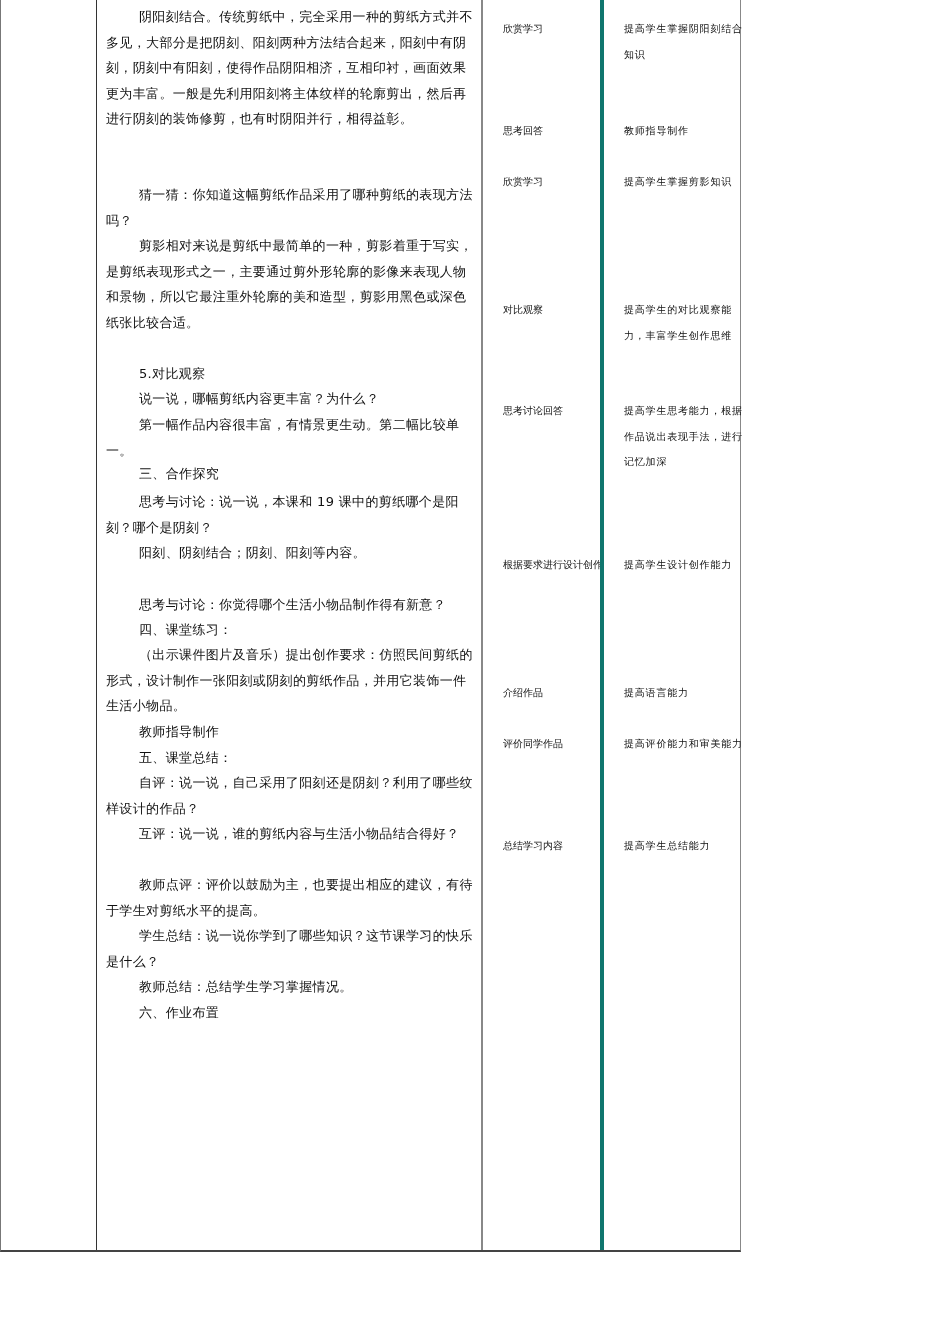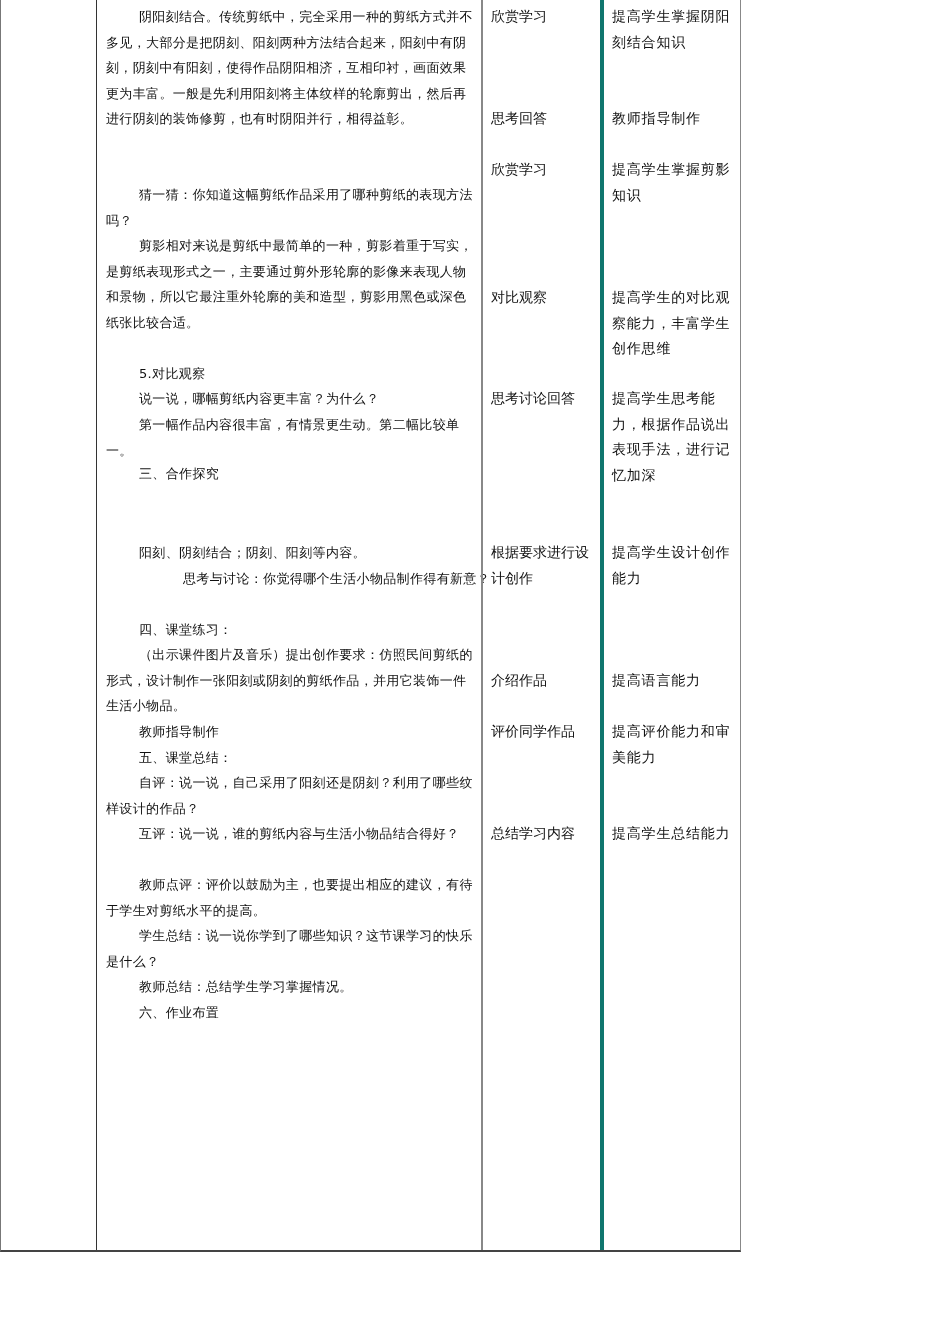--- a/index.html
+++ b/index.html
@@ -8,40 +8,41 @@
   .table { position: absolute; left: 0; top: -2px; width: 741px; height: 1254px;
            border: 1px solid #777; border-bottom: 2px solid #444; box-sizing: border-box; }
   .col { position: absolute; top: 0; bottom: 0; box-sizing: border-box; }
   .c1 { left: 0; width: 95px; }
   .c2 { left: 95px; width: 385px; border-left: 1px solid #333; }
   .c3 { left: 480px; width: 119px; border-left: 2px solid #888; }
   .c4 { left: 599px; width: 141px; border-left: 4px solid #0f766e; border-right: 1px solid #888; }
   .para { position: absolute; left: 9px; width: 368px; font-size: 13px; line-height: 25.6px;
           letter-spacing: 0.35px; margin: 0; }
   .para.ind { text-indent: 33px; }
-  .cell { position: absolute; left: 8px; font-size: 14px; line-height: 25.6px; margin: 0; }
+  .cell { position: absolute; left: 8px; font-size: 10px; line-height: 25.6px; margin: 12px; }
   .c3 .cell { width: 108px; }
   .c4 .cell { width: 128px; letter-spacing: 0.8px; }
 </style>
 </head>
 <body>
 
 <div class="table">
   <div class="col c1"></div>
 
   <div class="col c2" id="col-content">
       <p class="para ind" style="top: 5px;">阴阳刻结合。传统剪纸中，完全采用一种的剪纸方式并不多见，大部分是把阴刻、阳刻两种方法结合起来，阳刻中有阴刻，阴刻中有阳刻，使得作品阴阳相济，互相印衬，画面效果更为丰富。一般是先利用阳刻将主体纹样的轮廓剪出，然后再进行阴刻的装饰修剪，也有时阴阳并行，相得益彰。</p>
       <p class="para ind" style="top: 183px;">猜一猜：你知道这幅剪纸作品采用了哪种剪纸的表现方法吗？</p>
       <p class="para ind" style="top: 234px;">剪影相对来说是剪纸中最简单的一种，剪影着重于写实，是剪纸表现形式之一，主要通过剪外形轮廓的影像来表现人物和景物，所以它最注重外轮廓的美和造型，剪影用黑色或深色纸张比较合适。</p>
       <p class="para ind" style="top: 362px;">5.对比观察</p>
       <p class="para ind" style="top: 387px;">说一说，哪幅剪纸内容更丰富？为什么？</p>
       <p class="para ind" style="top: 413px;">第一幅作品内容很丰富，有情景更生动。第二幅比较单一。</p>
       <p class="para ind" style="top: 462px;">三、合作探究</p>
+      <p class="para ind" style="top: 490px;">思考与讨论：说一说，本课和 19 课中的剪纸哪个是阳刻？哪个是阴刻？</p>
       <p class="para ind" style="top: 541px;">阳刻、阴刻结合；阴刻、阳刻等内容。</p>
-      <p class="para ind" style="top: 567px; margin-left: 44px;">思考与讨论：你觉得哪个生活小物品制作得有新意？</p>
+      <p class="para ind" style="top: 593px;">思考与讨论：你觉得哪个生活小物品制作得有新意？</p>
       <p class="para ind" style="top: 618px;">四、课堂练习：</p>
       <p class="para ind" style="top: 643px;">（出示课件图片及音乐）提出创作要求：仿照民间剪纸的形式，设计制作一张阳刻或阴刻的剪纸作品，并用它装饰一件生活小物品。</p>
       <p class="para ind" style="top: 746px;">五、课堂总结：</p>
       <p class="para ind" style="top: 720px;">教师指导制作</p>
       <p class="para ind" style="top: 771px;">自评：说一说，自己采用了阳刻还是阴刻？利用了哪些纹样设计的作品？</p>
       <p class="para ind" style="top: 822px;">互评：说一说，谁的剪纸内容与生活小物品结合得好？</p>
       <p class="para ind" style="top: 873px;">教师点评：评价以鼓励为主，也要提出相应的建议，有待于学生对剪纸水平的提高。</p>
       <p class="para ind" style="top: 924px;">学生总结：说一说你学到了哪些知识？这节课学习的快乐是什么？</p>
       <p class="para ind" style="top: 975px;">教师总结：总结学生学习掌握情况。</p>
       <p class="para ind" style="top: 1001px;">六、作业布置</p>

